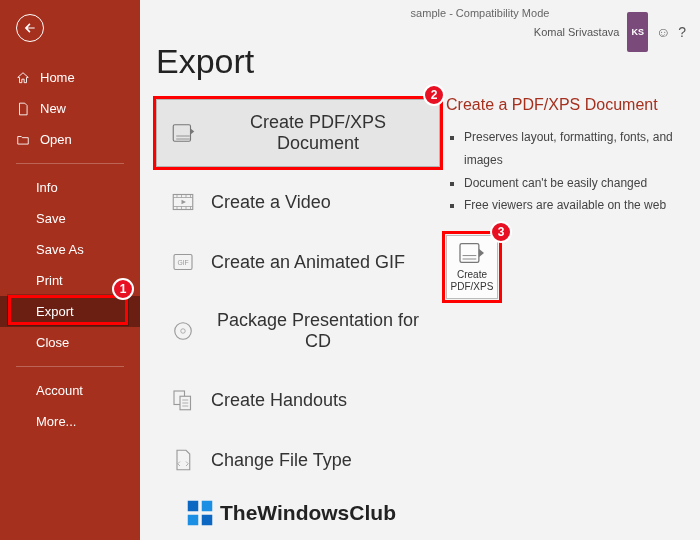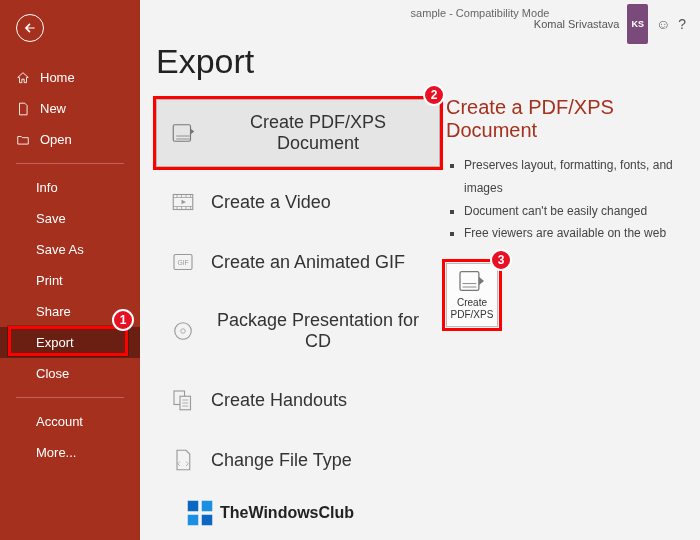--- a/index.html
+++ b/index.html
@@ -2,21 +2,21 @@
 <html><head>
   <meta charset="utf-8">
   <style>
     * { box-sizing: border-box; margin: 0; padding: 0; }
     body { font-family: "Segoe UI", Arial, sans-serif; font-size: 13px; color: #333; background: #fff; width: 700px; height: 540px; overflow: hidden; }
     .app { display: flex; width: 700px; height: 540px; position: relative; }
 
     
     .topbar { position: absolute; left: 140px; right: 0; top: 0; height: 26px; display: flex; align-items: center; font-size: 11px; color: #555; }
     .topbar .title { margin: 0 auto; color: #666; padding-left: 120px; }
-    .topbar .userarea { position: absolute; right: 14px; top: 4px; display: flex; align-items: center; gap: 8px; }
+    .topbar .userarea { position: absolute; right: 14px; top: 12px; display: flex; align-items: center; gap: 8px; }
     .avatar { background: #7a4a7a; color: #fff; font-size: 9px; font-weight: 600; padding: 15px 4px; border-radius: 2px; }
     .topicon { font-size: 14px; color: #555; }
 
     
     .sidebar { width: 140px; background: #a6301e; color: #fff; display: flex; flex-direction: column; padding-top: 14px; font-size: 13px; position: relative; }
     .back-circle { width: 28px; height: 28px; border: 1.5px solid #fff; border-radius: 50%; margin-left: 16px; margin-bottom: 20px; display: flex; align-items: center; justify-content: center; }
     .nav-item { display: flex; align-items: center; gap: 10px; padding: 8px 16px; color: #fff; cursor: pointer; position: relative; }
     .nav-item.indent { padding-left: 36px; }
     .nav-item.selected { background: #6b1f13; }
     .nav-sep { height: 1px; background: rgba(255,255,255,0.25); margin: 8px 16px; }
@@ -28,28 +28,28 @@
     .main { flex: 1; background: #f3f3f3; padding: 26px 0 0 0; display: flex; }
     .export-col { width: 300px; padding: 16px 0 0 16px; }
     .export-col h1 { font-weight: 300; font-size: 34px; color: #222; margin-bottom: 18px; }
     .opt { display: flex; align-items: center; gap: 16px; padding: 12px 14px; margin-bottom: 10px; color: #333; cursor: pointer; position: relative; border: 1px solid transparent; }
     .opt.selected { background: #e5e5e5; border: 1px solid #b5b5b5; }
     .opt-icon { width: 24px; height: 24px; display: flex; align-items: center; justify-content: center; color: #888; }
     .opt-label { font-size: 18px; color: #333; text-align: center; }
     .callout-opt { position: absolute; inset: -4px; border: 3px solid #ff0000; pointer-events: none; }
 
     .detail-col { flex: 1; padding: 70px 14px 0 6px; }
-    .detail-col h2 { color: #a6301e; font-size: 20px; font-weight: 400; margin-bottom: 12px; }
+    .detail-col h2 { color: #a6301e; font-size: 16px; font-weight: 400; margin-bottom: 12px; }
     .detail-col ul { list-style: square; padding-left: 18px; color: #444; font-size: 12px; line-height: 1.9; }
     .pdf-btn-wrap { position: relative; display: inline-block; margin-top: 18px; }
     .pdf-btn { width: 52px; height: 64px; border: 1px solid #bbb; background: #fcfcfc; display: flex; flex-direction: column; align-items: center; justify-content: center; gap: 4px; cursor: pointer; }
     .pdf-btn .lbl { font-size: 10px; text-align: center; line-height: 1.2; color: #333; }
     .callout-btn { position: absolute; inset: -4px; border: 3px solid #ff0000; pointer-events: none; }
 
-    .twc { display: flex; align-items: center; gap: 6px; margin-top: 14px; margin-left: 30px; font-size: 16px; font-weight: 600; color: #222; }
+    .twc { display: flex; align-items: center; gap: 6px; margin-top: 14px; margin-left: 30px; font-size: 21px; font-weight: 600; color: #222; }
     .twc-logo { width: 28px; height: 28px; position: relative; }
     .twc-logo svg { width: 28px; height: 28px; }
 
     svg { display: block; }
   </style>
 </head>
 <body>
 
 <div class="app">
 
@@ -102,23 +102,20 @@
       </div>
     <div class="nav-item indent">
         <span>Save</span>
       </div>
     <div class="nav-item indent">
         <span>Save As</span>
       </div>
     <div class="nav-item indent">
         <span>Print</span>
       </div>
-    <div class="nav-item indent">
-        <span>Share</span>
-      </div>
 
     <div style="position:relative">
       <div class="nav-item indent selected">
           <span>Export</span>
         </div>
       <div class="callout-export" style="top:-1px"></div>
       <div class="badge" style="top:-18px; left:112px">1</div>
     </div>
 
     <div class="nav-item indent">

